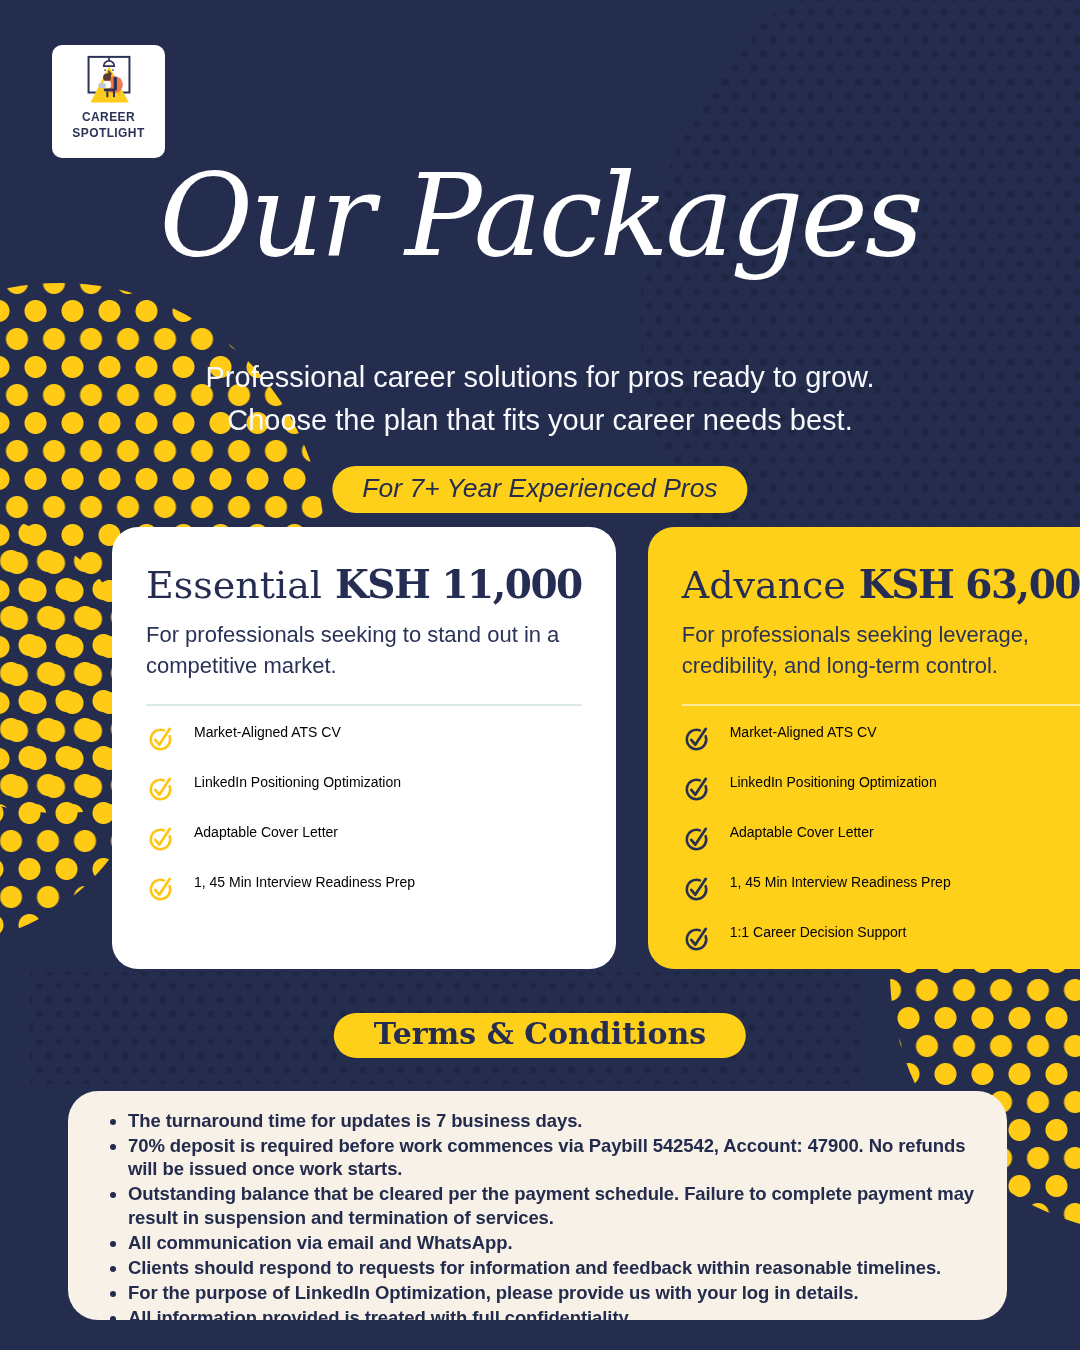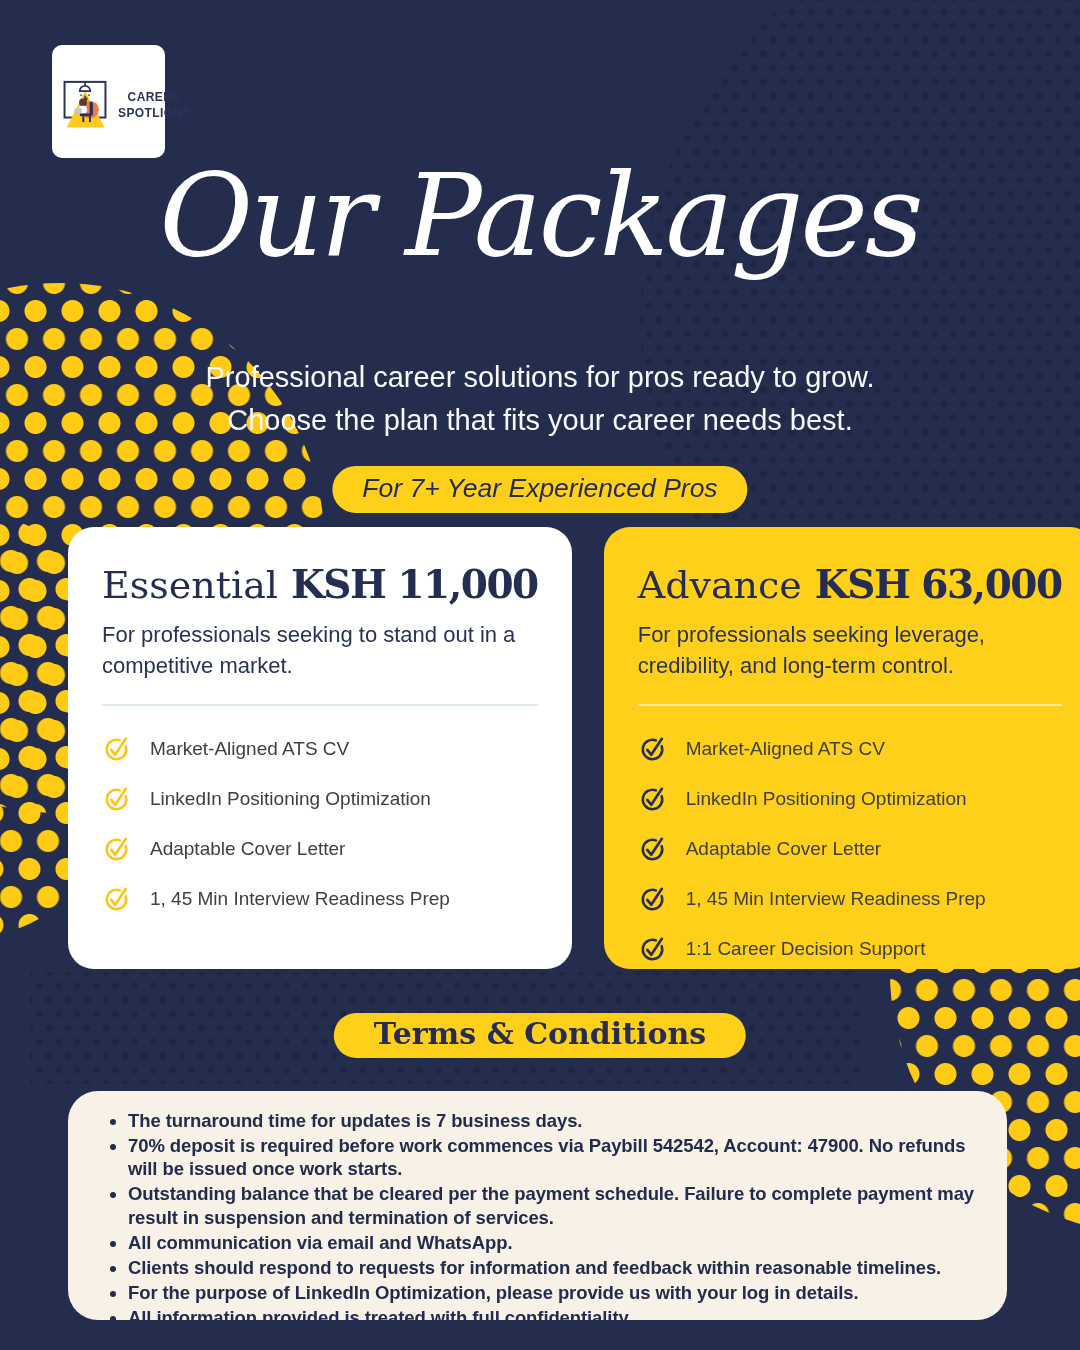--- a/index.html
+++ b/index.html
@@ -26,21 +26,21 @@
   }
   .pat-a{left:-205px;top:283px;width:530px;height:530px;}
   .pat-b{left:-285px;top:505px;width:440px;height:440px;}
   .pat-c{left:890px;top:710px;width:524px;height:524px;}
   .pat-d1{left:640px;top:-100px;width:840px;height:840px;}
   .pat-d2{left:30px;top:972px;width:830px;height:112px;}
 
   
   .logo{
     position:absolute;left:52px;top:45px;width:113px;height:113px;z-index:2;
-    background:#FFFFFF;border-radius:10px;display:flex;flex-direction:row;
+    background:#FFFFFF;border-radius:10px;display:flex;flex-direction:column;
     align-items:center;padding-top:7px;box-sizing:border-box;
   }
   .logo-text{margin-top:2px;text-align:center;font-weight:700;font-size:12px;
     line-height:1.3;color:#2A3256;letter-spacing:.4px;}
 
   
   .title{
     position:absolute;top:150px;left:0;right:0;z-index:1;margin:0;text-align:center;
     font-family:"DejaVu Serif",serif;font-style:italic;font-weight:400;
     font-size:114px;line-height:1.15;color:#FFFFFF;letter-spacing:-3px;
@@ -51,32 +51,32 @@
   }
   .badge{
     position:absolute;top:466px;left:50%;transform:translateX(-50%);z-index:1;
     background:#FFD01A;border-radius:99px;padding:7px 30px 9px;
     font-style:italic;font-size:26.5px;font-weight:500;color:#252D4F;white-space:nowrap;
   }
 
   
   .cards{position:absolute;left:68px;right:68px;top:527px;z-index:2;display:flex;gap:32px;}
   .card{flex:1;height:442px;border-radius:26px;padding:34px 34px 0;box-sizing:border-box;}
-  .card-light{background:#FFFFFF;}
+  .card-light{background:#FFFFFF;margin-left:44px;}
   .card-gold{background:#FFD01A;}
   .card-head{display:flex;align-items:baseline;gap:13px;font-family:"DejaVu Serif",serif;
     color:#252E52;white-space:nowrap;}
   .pkg-name{font-size:38px;font-weight:400;}
   .pkg-price{font-size:39px;font-weight:700;letter-spacing:-1.5px;}
   .pkg-desc{margin:13px 0 0;font-size:22px;line-height:1.4;color:#2A3357;}
   .divider{border:none;border-top:2px solid #DCEBE6;margin:22px 0 18px;}
   .card-gold .divider{border-top-color:rgba(255,255,255,0.55);}
   .features{list-style:none;margin:0;padding:0;}
-  .features li{display:flex;align-items:center;gap:18px;height:50px;
-    font-size:19px;color:#404040;}
+  .features li{display:flex;align-items:flex-start;gap:18px;height:50px;
+    font-size:14px;color:#000000;}
   .check{width:30px;height:30px;flex:0 0 30px;}
   .card-light .check{color:#FFC515;}
   .card-gold .check{color:#27304F;}
 
   
   .terms-pill{
     position:absolute;top:1013px;left:50%;transform:translateX(-50%);z-index:2;
     background:#FFD01A;border-radius:99px;padding:3px 40px 7px;
     font-family:"DejaVu Serif",serif;font-weight:700;font-size:30px;color:#252E52;
     white-space:nowrap;

